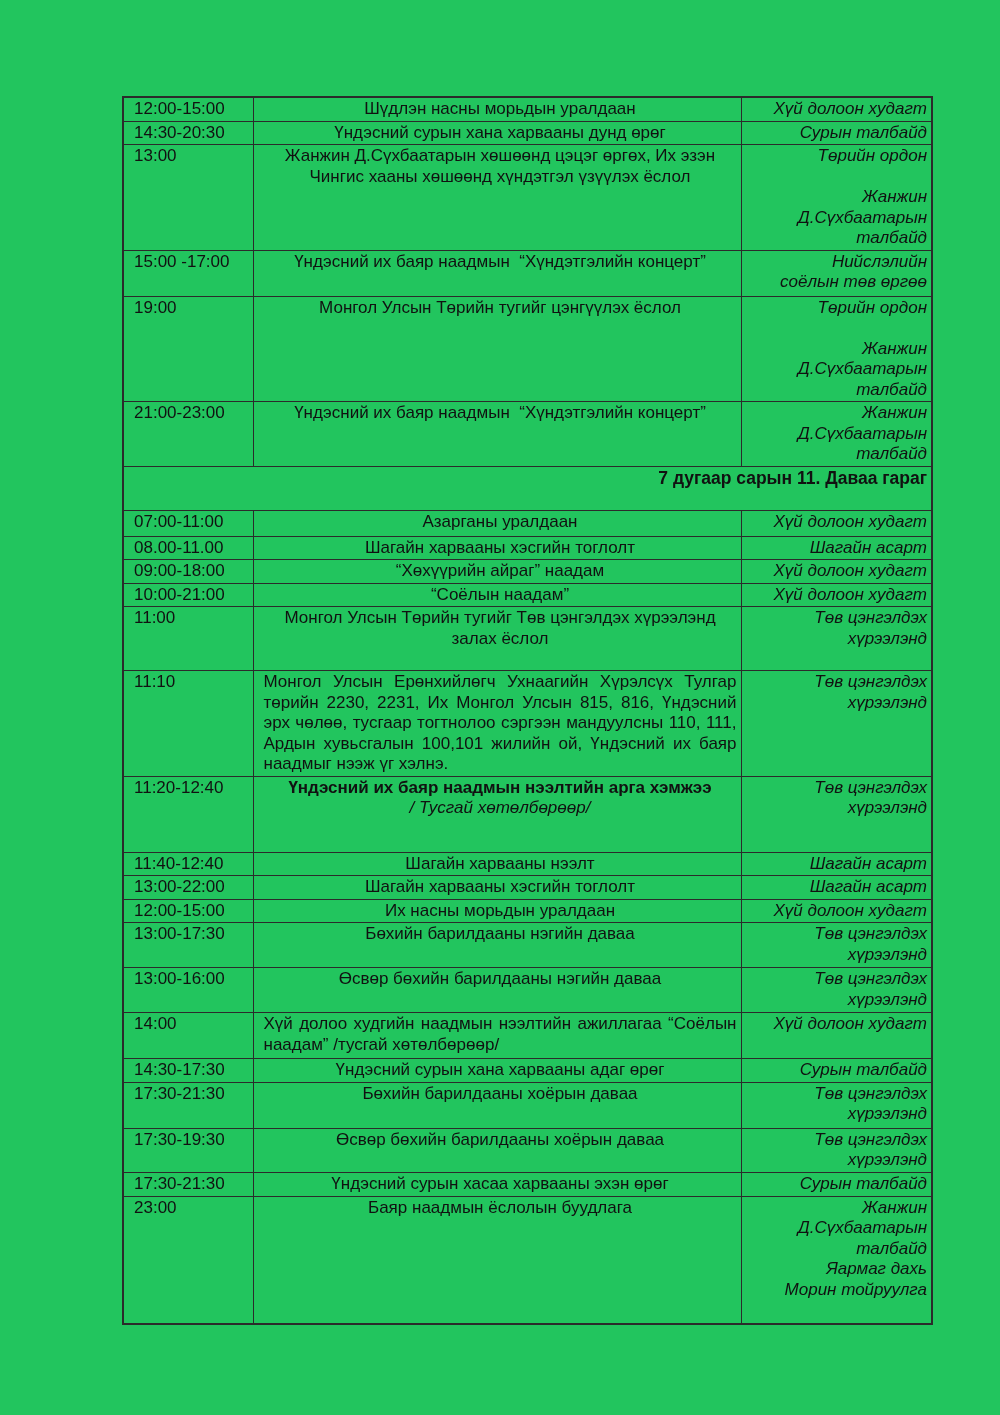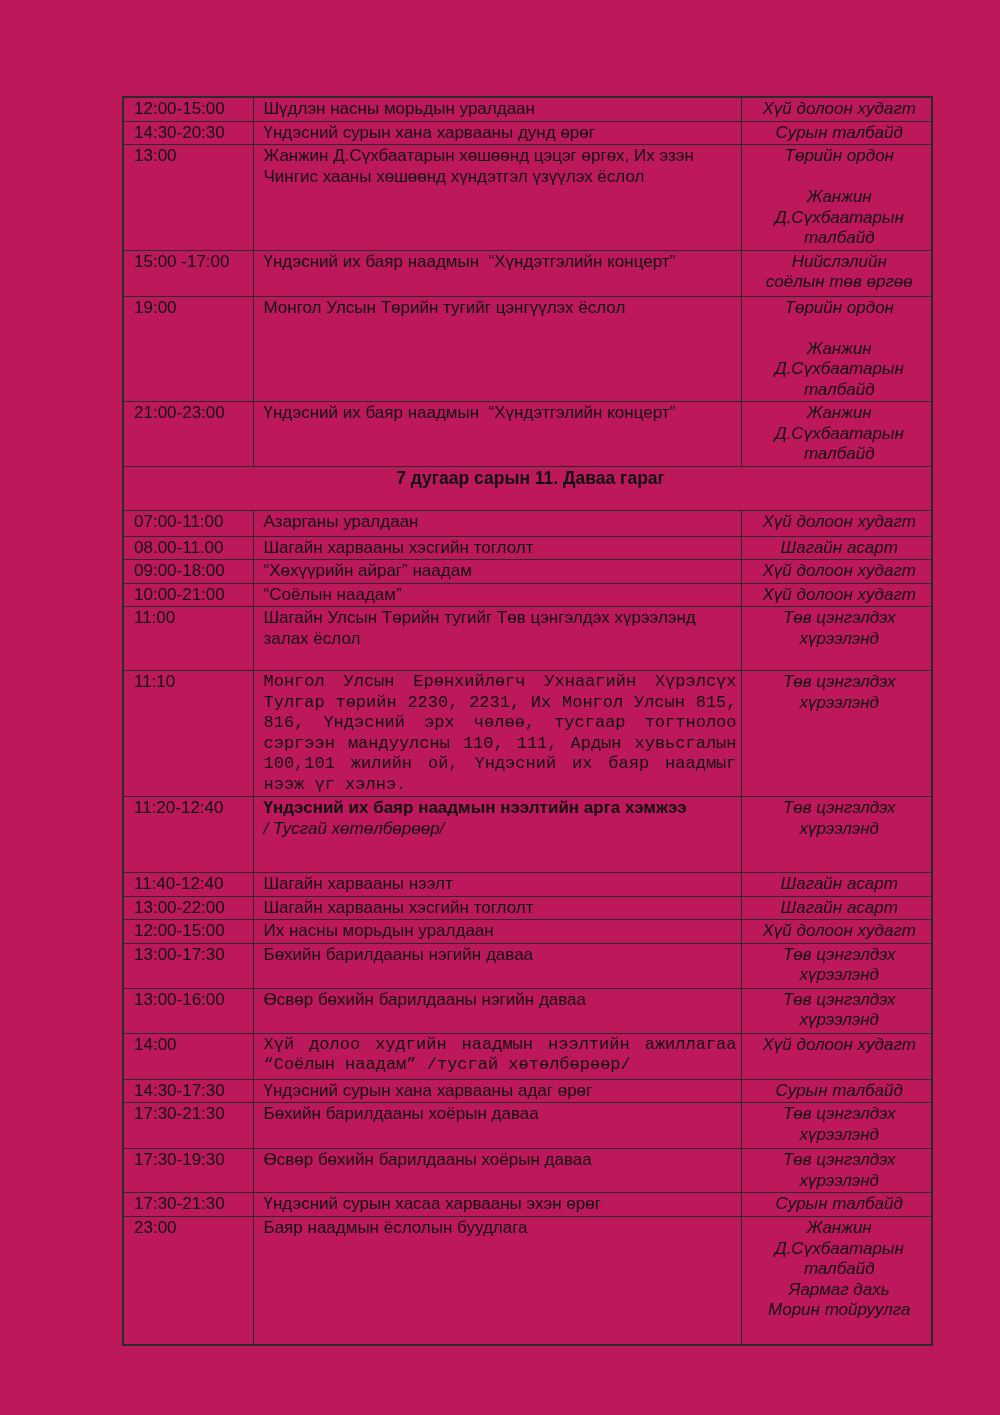--- a/index.html
+++ b/index.html
@@ -4,21 +4,21 @@
 <style>
   html, body {
     margin: 0;
     padding: 0;
     background: #ffffff;
   }
   .page {
     position: relative;
     width: 1000px;
     height: 1415px;
-    background: #be185d;
+    background: #22c55e;
     font-family: "Liberation Sans", "DejaVu Sans", sans-serif;
     color: #111111;
   }
   table.sched {
     position: absolute;
     left: 122px;
     top: 96px;
     width: 809px;
     border-collapse: collapse;
     table-layout: fixed;
@@ -32,34 +32,33 @@
     vertical-align: top;
     overflow: hidden;
   }
   col.c-time { width: 130px; }
   col.c-event { width: 488px; }
   col.c-loc { width: 191px; }
   td.time-cell {
     white-space: nowrap;
   }
   td.event-cell {
-    text-align: left;
+    text-align: center;
   }
   td.event-cell.justify {
     text-align: justify;
-    font-family: Liberation Mono, monospace;
   }
   td.loc-cell {
     vertical-align: middle;
-    text-align: center;
+    text-align: right;
     font-style: italic;
     padding: 1px 4px;
   }
   td.day-cell {
-    text-align: center;
+    text-align: right;
     font-weight: bold;
     padding-top: 4px;
     font-size: 17.5px;
     vertical-align: top;
   }
   .ev-line.b { font-weight: bold; }
   .ev-line.i { font-style: italic; }
   .ev-line.gap { }
 </style>
 </head>
@@ -173,21 +172,21 @@
           <td class="event-cell">
             <div class="ev-line">“Соёлын наадам”</div>
           </td>
           <td class="loc-cell">
             <div class="loc-line">Хүй долоон худагт</div>
           </td>
         </tr>
         <tr style="height: 64px;">
           <td class="time-cell">11:00</td>
           <td class="event-cell">
-            <div class="ev-line">Шагайн Улсын Төрийн тугийг Төв цэнгэлдэх хүрээлэнд залах ёслол</div>
+            <div class="ev-line">Монгол Улсын Төрийн тугийг Төв цэнгэлдэх хүрээлэнд залах ёслол</div>
           </td>
           <td class="loc-cell">
             <div class="loc-line">Төв цэнгэлдэх</div>
             <div class="loc-line">хүрээлэнд</div>
           </td>
         </tr>
         <tr style="height: 100px;">
           <td class="time-cell">11:10</td>
           <td class="event-cell justify">
             <div class="ev-line">Монгол Улсын Ерөнхийлөгч Ухнаагийн Хүрэлсүх Тулгар төрийн 2230, 2231, Их Монгол Улсын 815, 816, Үндэсний эрх чөлөө, тусгаар тогтнолоо сэргээн мандуулсны 110, 111, Ардын хувьсгалын 100,101 жилийн ой, Үндэсний их баяр наадмыг нээж үг хэлнэ.</div>

